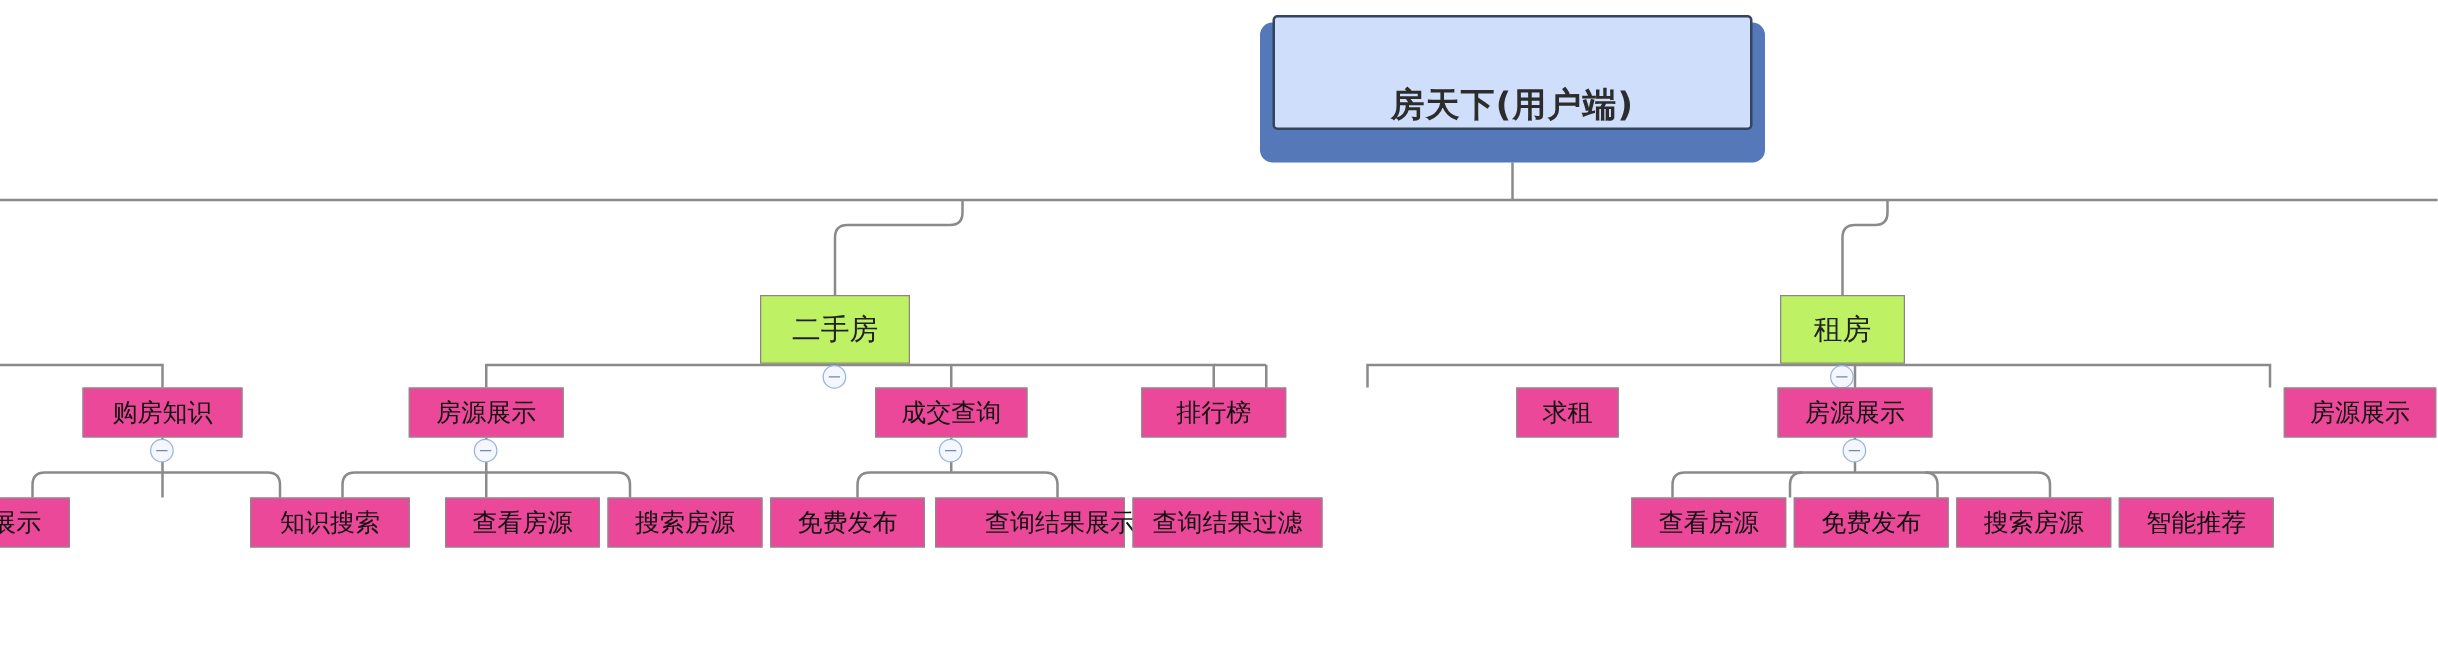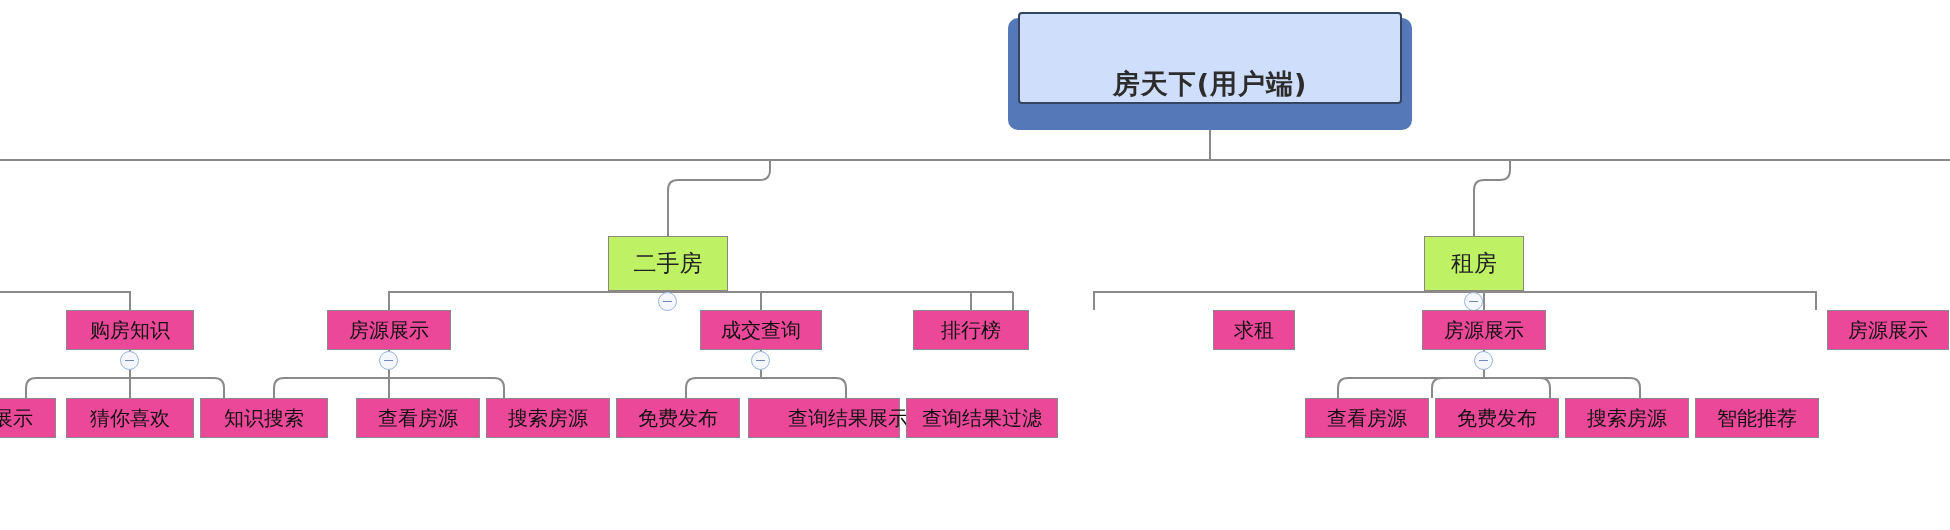--- a/index.html
+++ b/index.html
@@ -178,23 +178,20 @@
       <i></i>
     </div>
 
   <div class="node l3" style="left:1827px;top:310px;width:122px;height:40px;">
     <span>房源展示</span>
   </div>
 
   <div class="node leaf" style="left:-30px;top:398px;width:86px;height:40px;">
     <span>展示</span>
   </div>
-  <div class="node leaf" style="left:66px;top:398px;width:128px;height:40px;">
-    <span>猜你喜欢</span>
-  </div>
   <div class="node leaf" style="left:200px;top:398px;width:128px;height:40px;">
     <span>知识搜索</span>
   </div>
 
   <div class="node leaf" style="left:356px;top:398px;width:124px;height:40px;">
     <span>查看房源</span>
   </div>
   <div class="node leaf" style="left:486px;top:398px;width:124px;height:40px;">
     <span>搜索房源</span>
   </div>

